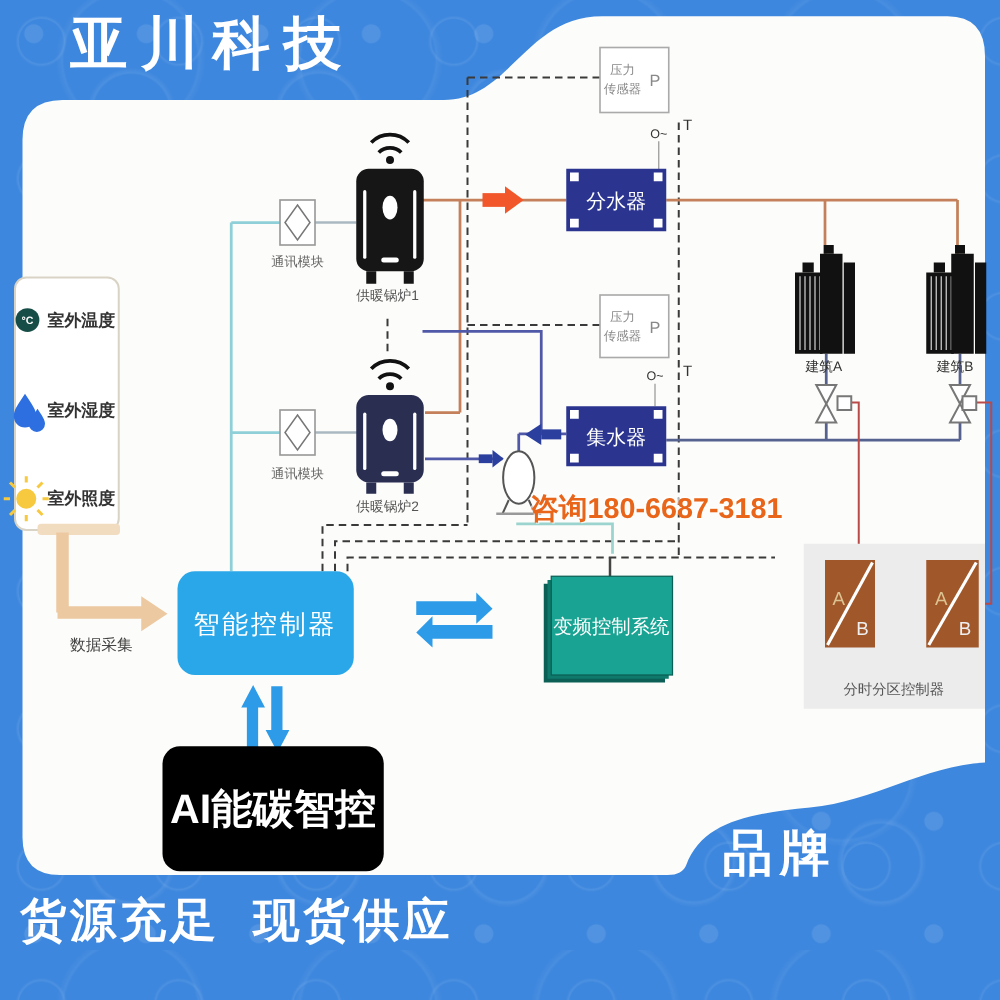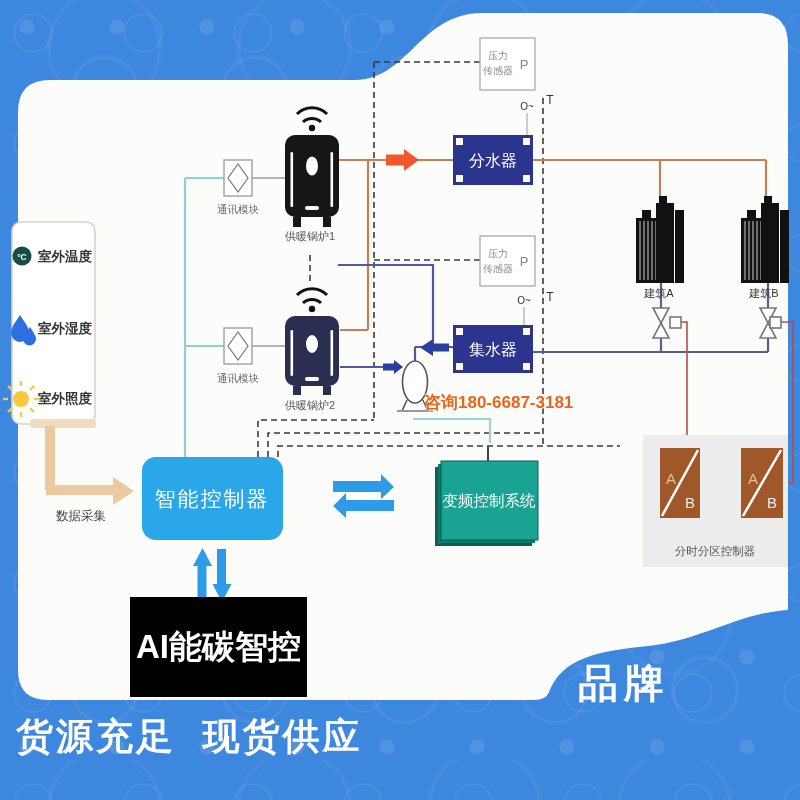--- a/index.html
+++ b/index.html
@@ -7,23 +7,23 @@
   .canvas{position:relative;width:800px;height:800px;overflow:hidden;
     background-color:#3d87de;
     background-image:
       radial-gradient(circle at 30% 30%, rgba(255,255,255,0.10) 8%, transparent 9%),
       radial-gradient(circle at 30% 30%, transparent 16%, rgba(255,255,255,0.09) 17%, transparent 19%),
       radial-gradient(circle at 70% 60%, transparent 22%, rgba(255,255,255,0.08) 23%, transparent 26%),
       radial-gradient(circle at 55% 25%, transparent 30%, rgba(255,255,255,0.06) 31%, transparent 34%);
     background-size:90px 90px,110px 110px,150px 150px,190px 190px;}
   .abs{position:absolute;}
   .brand-title{left:56px;top:4px;font-size:46px;font-weight:bold;color:#fff;letter-spacing:11px;}
-  .phone{left:424px;top:391px;font-size:17px;font-weight:bold;color:#e8651a;white-space:nowrap;
+  .phone{left:424px;top:391px;font-size:23px;font-weight:bold;color:#e8651a;white-space:nowrap;
     text-shadow:1px 1px 0 rgba(255,255,255,.65),-1px -1px 0 rgba(255,255,255,.65);}
-  .badge{left:130px;top:597px;width:177px;height:100px;background:#000;display:flex;align-items:center;justify-content:center;}
+  .badge{left:130px;top:597px;width:177px;height:100px;background:#000;display:flex;align-items:center;justify-content:center;border-radius:14px;}
   .badge span{color:#fff;font-size:33px;font-weight:bold;letter-spacing:0px;white-space:nowrap;}
   .footer-left{left:16px;top:712px;font-size:37px;font-weight:bold;color:#fff;letter-spacing:3px;white-space:pre;}
   .footer-right{left:578px;top:648px;font-size:40px;font-weight:bold;color:#fff;line-height:71px;letter-spacing:6px;}
   svg{position:absolute;left:0;top:0;}
   text{font-family:"Liberation Sans","DejaVu Sans",sans-serif;}
 </style>
 </head>
 <body>
 
 <div class="canvas">
@@ -288,20 +288,21 @@
     <g fill="#2e9be8">
       <polygon points="193,566 202.5,548 212,566 206.5,566 206.5,601 197.5,601 197.5,566"></polygon>
       <polygon points="212.5,584 222,602 231.5,584 226,584 226,549 217,549 217,584"></polygon>
     </g>
     <g fill="#2e9be8">
       <polygon points="333,481 381,481 381,474 394,487 381,499 381,492 333,492"></polygon>
       <polygon points="394,500 346,500 346,493 333,506 346,518 346,511 394,511"></polygon>
     </g>
   </svg>
 
+  <div class="abs brand-title">亚川科技</div>
   <div class="abs phone">咨询180-6687-3181</div>
   <div class="abs badge">
     <span>AI能碳智控</span>
   </div>
   <div class="abs footer-left">货源充足  现货供应</div>
   <div class="abs footer-right">
     <div>品牌</div>
   </div>
 </div>
 

